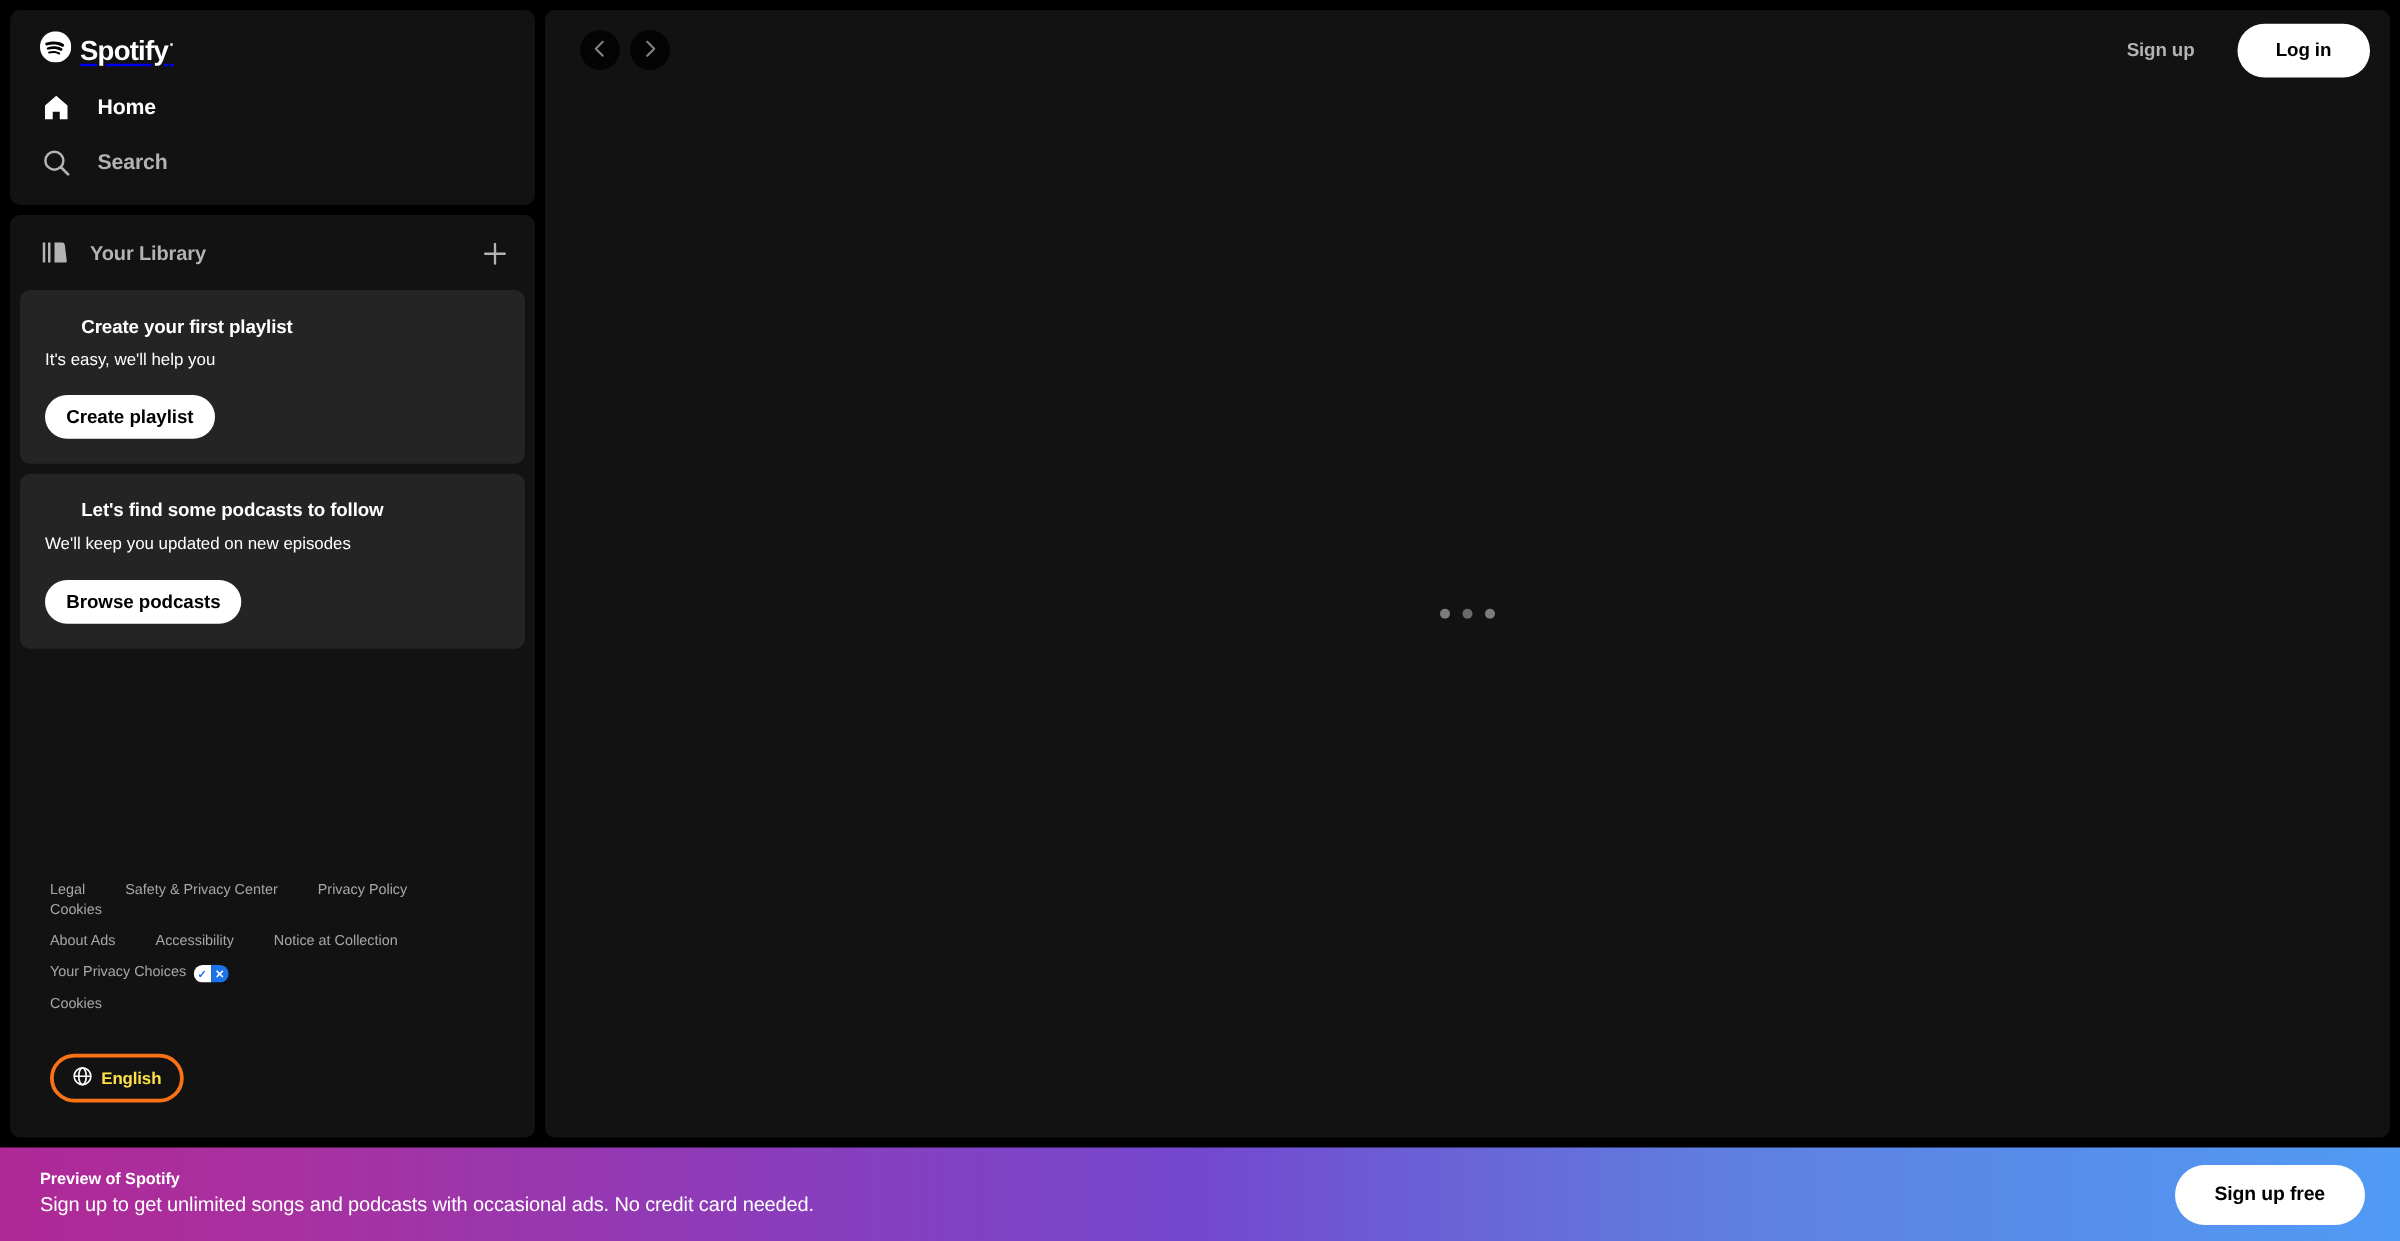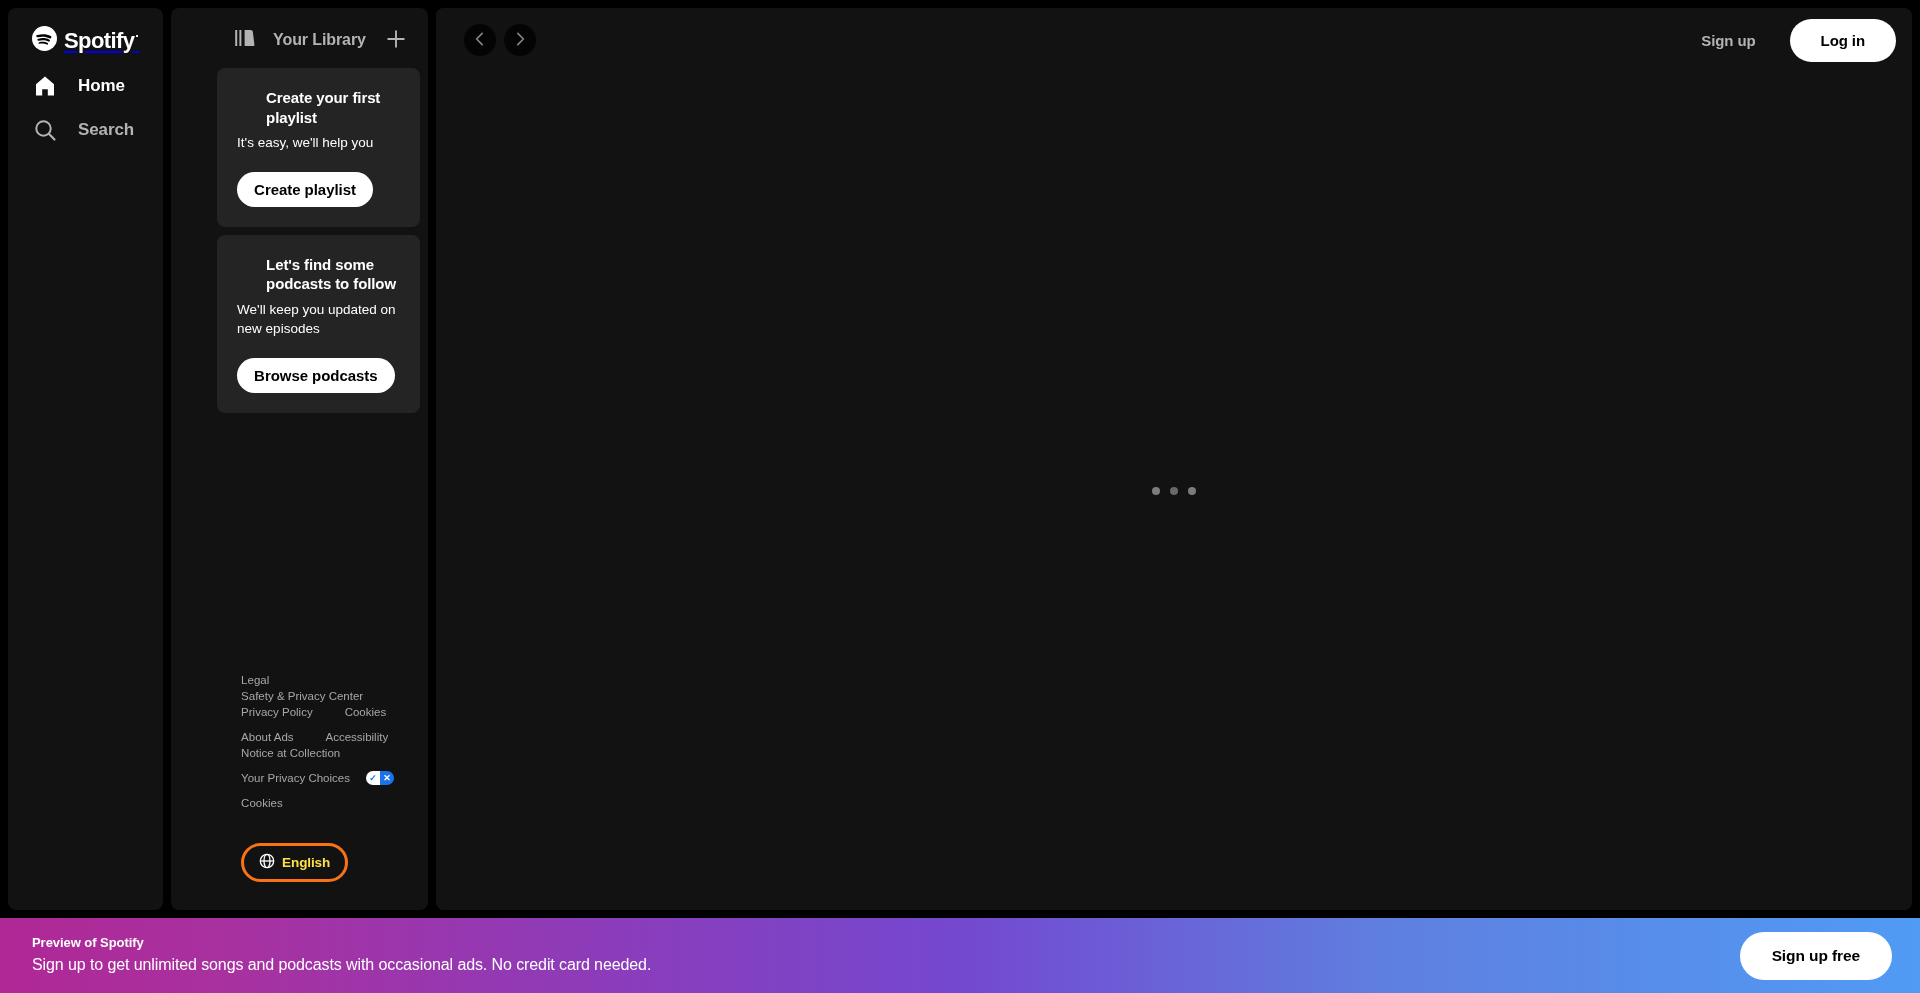--- a/index.html
+++ b/index.html
@@ -21,21 +21,21 @@
   }
 
   
   #sidebar {
     position: absolute;
     left: 8px;
     top: 8px;
     width: 420px;
     height: 902px;
     display: flex;
-    flex-direction: row;
+    flex-direction: column;
     gap: 8px;
   }
 
   .panel {
     background: #121212;
     border-radius: 8px;
   }
 
   
   #sidebar-nav {
@@ -92,21 +92,20 @@
   .nav-item.active .nav-label { color: #ffffff; }
   .nav-item.inactive .nav-label { color: #b3b3b3; }
 
   
   #sidebar-library {
     flex: 1 1 auto;
     display: flex;
     flex-direction: column;
     min-height: 0;
     padding-top: 4px;
-    padding-left: 38px;
   }
 
   #library-header {
     display: flex;
     align-items: center;
     justify-content: space-between;
     height: 56px;
     padding: 0 16px 0 24px;
     flex: 0 0 auto;
   }
@@ -194,21 +193,21 @@
   }
   .legal-link {
     color: #a7a7a7;
     font-size: 11.5px;
     line-height: 16px;
     text-decoration: none;
     cursor: pointer;
     white-space: nowrap;
   }
 
-  .privacy-row { display: flex; align-items: center; gap: 16px; margin-bottom: 9px; }
+  .privacy-row { display: flex; align-items: flex-end; gap: 6px; margin-bottom: 9px; }
 
   .privacy-toggle-icon {
     display: inline-flex;
     width: 28px;
     height: 14px;
     border-radius: 7px;
     overflow: hidden;
     vertical-align: middle;
   }
   .privacy-toggle-icon .pt-left {

